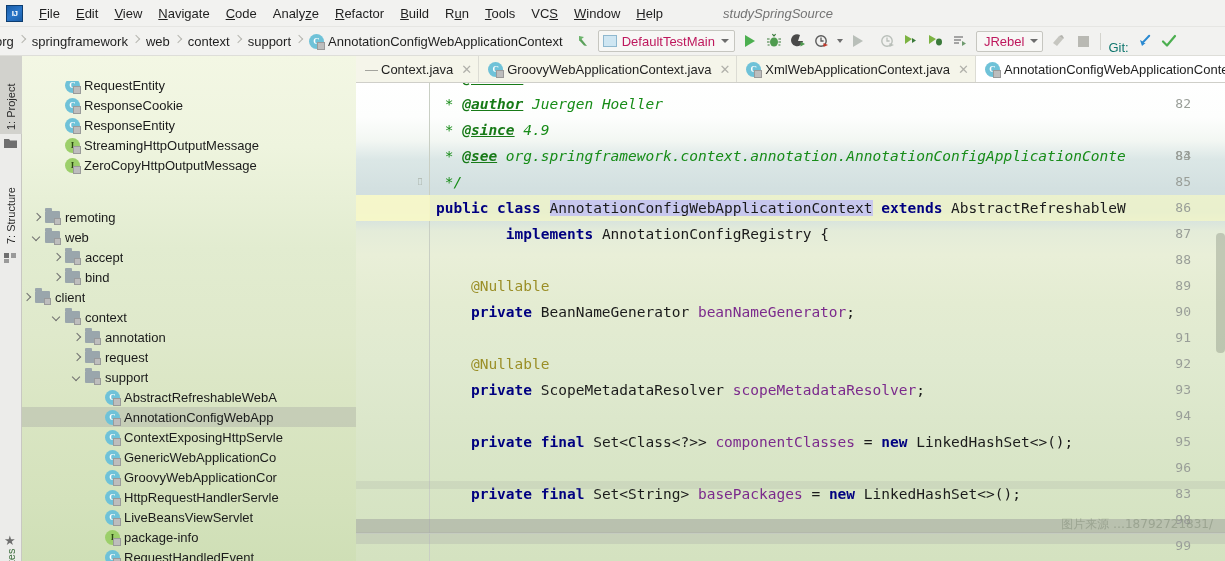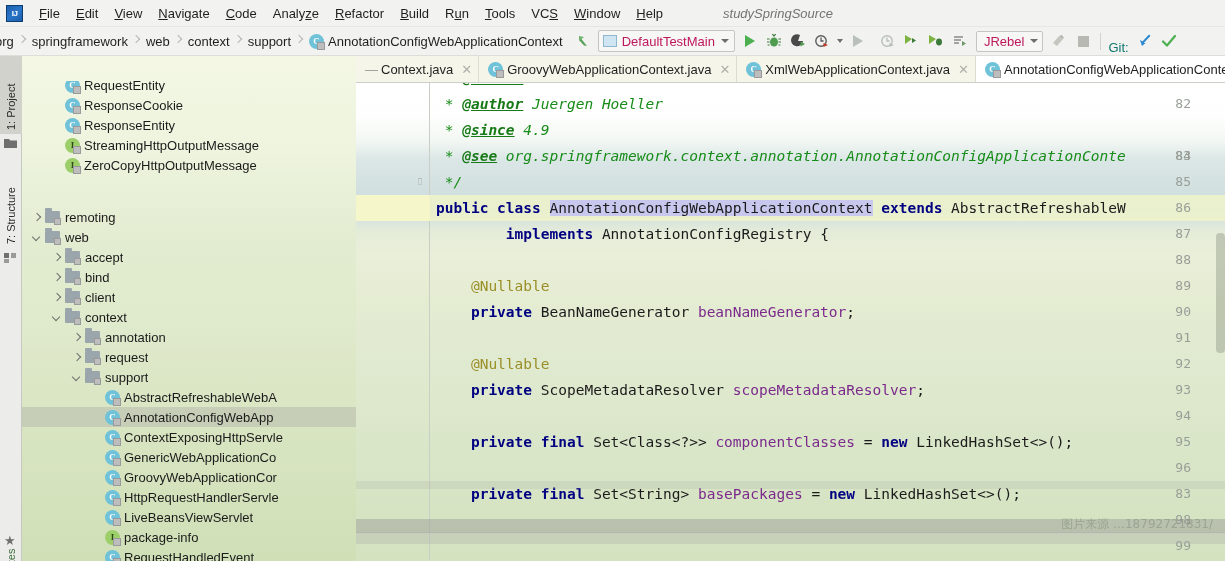--- a/index.html
+++ b/index.html
@@ -476,21 +476,21 @@
         <div class="trow" style="padding-left: 30px;">
           <span class="arrow right"></span>
           <span class="folder"></span>
           <span class="tname">accept</span>
         </div>
         <div class="trow" style="padding-left: 30px;">
           <span class="arrow right"></span>
           <span class="folder"></span>
           <span class="tname">bind</span>
         </div>
-        <div class="trow" style="padding-left: 30px;">
+        <div class="trow" style="">
           <span class="arrow right"></span>
           <span class="folder"></span>
           <span class="tname">client</span>
         </div>
         <div class="trow" style="padding-left: 30px;">
           <span class="arrow down"></span>
           <span class="folder"></span>
           <span class="tname">context</span>
         </div>
         <div class="trow" style="padding-left: 50px;">

